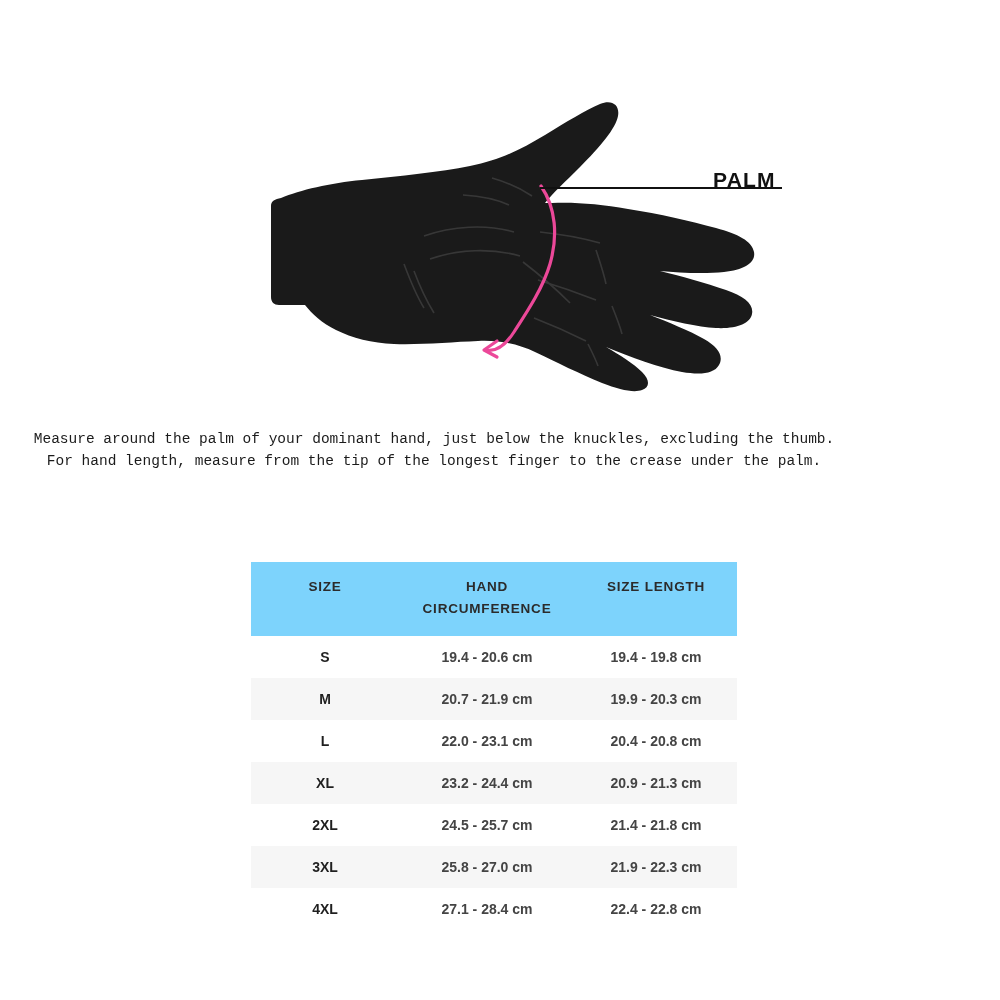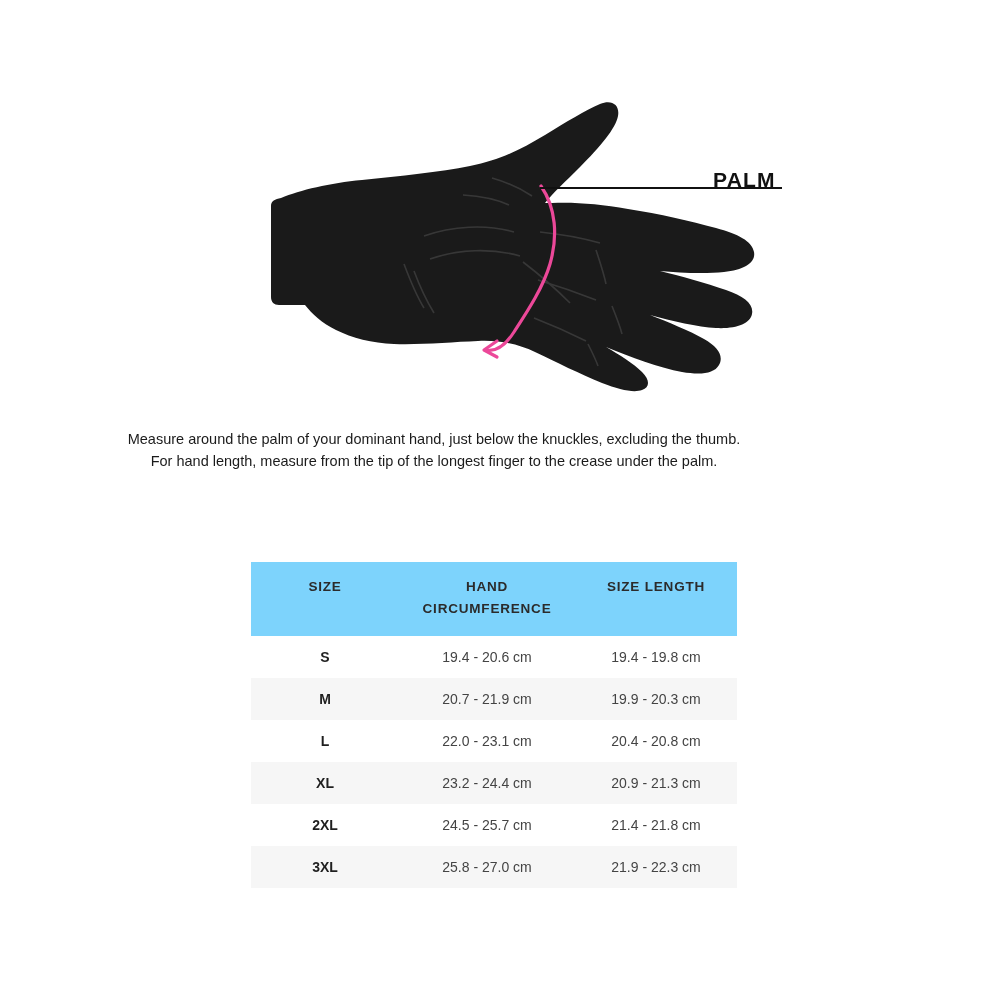--- a/index.html
+++ b/index.html
@@ -41,21 +41,21 @@
   
   .instructions {
     position: absolute;
     left: 0;
     top: 428px;
     width: 868px;
     text-align: center;
     font-size: 14.5px;
     line-height: 22px;
     color: #1b1b1b;
-    font-family: Liberation Sans, sans-serif;
+    font-family: Liberation Mono, monospace;
   }
   .instructions .line {
     display: block;
     white-space: nowrap;
   }
 
   
   .table-wrap {
     position: absolute;
     left: 251px;
@@ -66,20 +66,21 @@
     border-collapse: collapse;
     width: 486px;
     table-layout: fixed;
   }
   table.size-table th,
   table.size-table td {
     text-align: center;
     font-size: 14px;
     color: #3a3a3a;
     font-family: "Liberation Sans", sans-serif;
+    font-weight: bold;
   }
   table.size-table thead th {
     font-weight: 700;
     letter-spacing: 0.8px;
     color: #2b2b2b;
     font-size: 13.5px;
     padding: 14px 0 16px 0;
     line-height: 22px;
     vertical-align: top;
   }
@@ -226,15 +227,20 @@
       <tr class="odd">
         <td class="size-cell">2XL</td>
         <td>24.5 - 25.7 cm</td>
         <td>21.4 - 21.8 cm</td>
       </tr>
       <tr class="even">
         <td class="size-cell">3XL</td>
         <td>25.8 - 27.0 cm</td>
         <td>21.9 - 22.3 cm</td>
       </tr>
+      <tr class="odd">
+        <td class="size-cell">4XL</td>
+        <td>27.1 - 28.4 cm</td>
+        <td>22.4 - 22.8 cm</td>
+      </tr>
     </tbody>
   </table>
 </div>
 
 </body></html>

